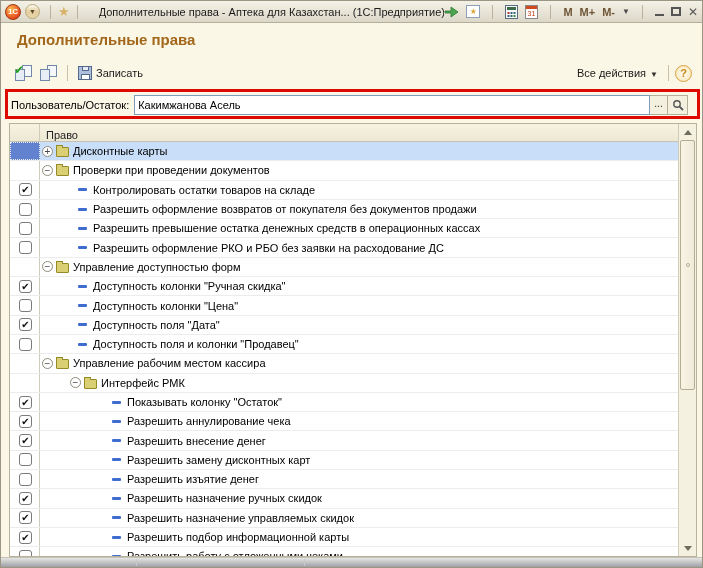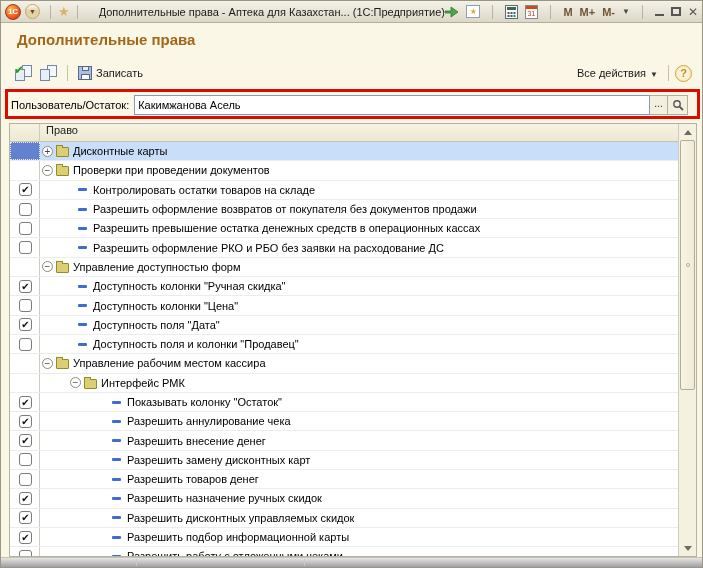--- a/index.html
+++ b/index.html
@@ -51,21 +51,21 @@
   .field-row { position:absolute; top:92px; left:10px; right:14px; height:23px; display:flex; align-items:center; font-size:11px; }
   .field-label { margin-right:5px; white-space:nowrap; }
   .field-input { flex:1; height:20px; border:1px solid #7f9db9; background:#fff; font-family:inherit; font-size:11px; padding:0 3px; color:#000; }
   .dots-btn { width:18px; height:20px; border:1px solid #b3ae96; border-left:none; background:#f4f0df; font-size:10px; line-height:16px; text-align:center; color:#333; }
   .mag-btn { width:20px; height:20px; border:1px solid #b3ae96; border-left:none; background:#f4f0df; display:flex; align-items:center; justify-content:center; }
   .red-box { position:absolute; left:4px; top:88px; width:695px; height:30px; border:3px solid #dc0a01; pointer-events:none; z-index:5; }
 
   
   .table { position:absolute; left:8px; top:122px; width:688px; height:434px; border:1px solid #b7b29e; background:#fff; overflow:hidden; }
   .thead { position:absolute; top:0; left:0; right:18px; height:18px; background:linear-gradient(#f7f3e2,#ece8d3);
-    border-bottom:1px solid #c6c2b2; font-size:11px; color:#222; display:flex; align-items:flex-start; }
+    border-bottom:1px solid #c6c2b2; font-size:11px; color:#222; display:flex; align-items:flex-end; }
   .thead .cb-head { width:30px; height:100%; border-right:1px solid #cfccbc; }
   .thead .name-head { padding-left:6px; }
   .rows { position:absolute; top:18px; left:0; right:18px; bottom:0; overflow:hidden; }
   .trow { position:relative; height:19.3px; display:flex; align-items:center; border-bottom:1px solid #ececec; background:#fff; }
   .trow.selected { background:#c9def9; }
   .cbcell { width:30px; align-self:stretch; border-right:1px solid #cfccbc; display:flex; align-items:center; }
   .cbcell.sel { background:#6282cf; border:1px dotted #e8eeff; }
   .checkbox { width:13px; height:13px; margin-left:9px; background:#fff; border:1px solid #7b7b7b; border-radius:3px;
     font-size:10px; line-height:11px; text-align:center; color:#111; }
   .cell { flex:1; display:flex; align-items:center; overflow:hidden; white-space:nowrap; font-size:11px; color:#000; }
@@ -340,39 +340,39 @@
             <span class="dash"></span>
             <span class="rlabel">Разрешить замену дисконтных карт</span>
           </div>
         </div>
         <div class="trow">
           <div class="cbcell">
             <span class="checkbox"></span>
           </div>
           <div class="cell item lvl3">
             <span class="dash"></span>
-            <span class="rlabel">Разрешить товаров денег</span>
+            <span class="rlabel">Разрешить изъятие денег</span>
           </div>
         </div>
         <div class="trow">
           <div class="cbcell">
             <span class="checkbox checked">✔</span>
           </div>
           <div class="cell item lvl3">
             <span class="dash"></span>
             <span class="rlabel">Разрешить назначение ручных скидок</span>
           </div>
         </div>
         <div class="trow">
           <div class="cbcell">
             <span class="checkbox checked">✔</span>
           </div>
           <div class="cell item lvl3">
             <span class="dash"></span>
-            <span class="rlabel">Разрешить дисконтных управляемых скидок</span>
+            <span class="rlabel">Разрешить назначение управляемых скидок</span>
           </div>
         </div>
         <div class="trow">
           <div class="cbcell">
             <span class="checkbox checked">✔</span>
           </div>
           <div class="cell item lvl3">
             <span class="dash"></span>
             <span class="rlabel">Разрешить подбор информационной карты</span>
           </div>

